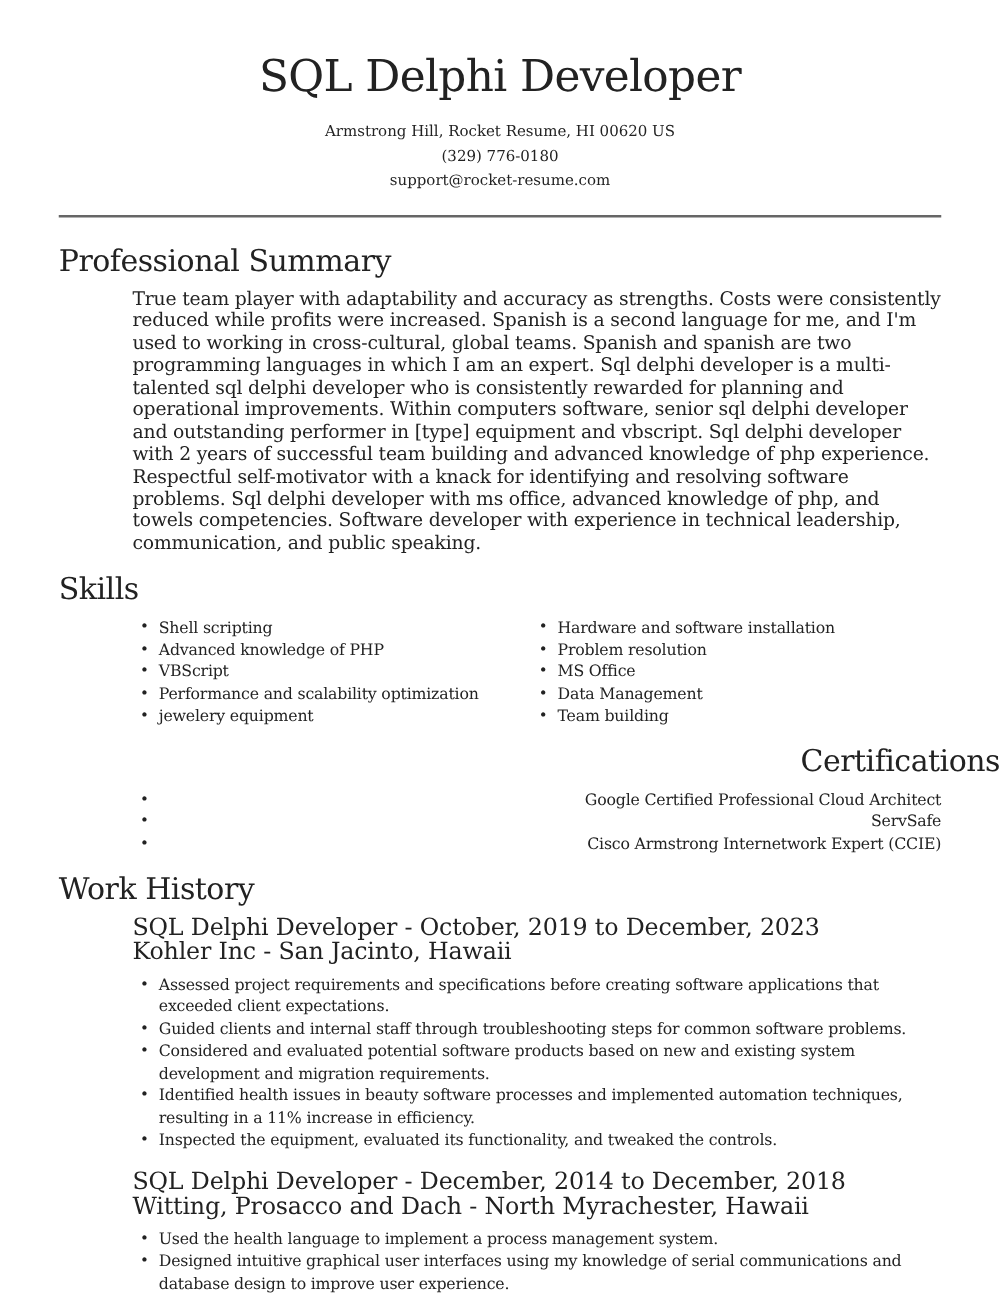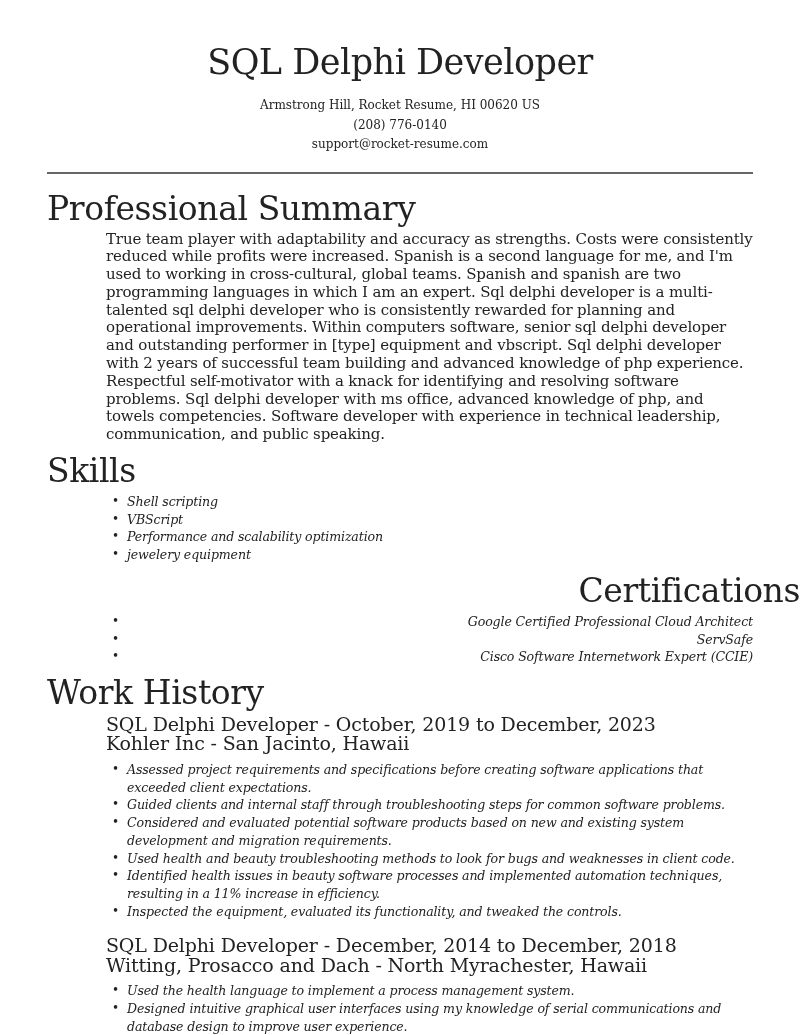--- a/index.html
+++ b/index.html
@@ -10,33 +10,32 @@
   }
   .page { position: relative; width: 800px; }
   .header { text-align: center; padding-top: 40px; }
   .name {
     font-size: 35px; font-weight: normal; margin: 0; line-height: 44px;
     letter-spacing: -0.5px; color: #222;
   }
   .contact { margin-top: 12px; font-size: 12px; line-height: 19.5px; color: #222; }
   .divider { margin: 17px 47px 0 47px; border: 0; border-top: 2px solid #666; height: 0; }
   .section-title {
-    font-size: 33px; font-weight: normal; margin: 0 0 0 47px; line-height: 34px;
+    font-size: 24px; font-weight: normal; margin: 0 0 0 47px; line-height: 34px;
     letter-spacing: -0.4px; color: #222;
   }
   .section { margin-top: 18px; }
   .summary {
     margin: 5px 47px 0 106px; font-size: 15px; line-height: 17.8px; color: #222;
     letter-spacing: -0.15px;
   }
   ul { margin: 0; padding: 0; list-style: none; }
   li {
     position: relative; padding-left: 21px; font-size: 12.6px; line-height: 17.7px; color: #222;
     letter-spacing: -0.15px;
-    font-style: italic;
   }
   li::before {
     content: "\2022"; position: absolute; left: 6px; top: 0; font-size: 12px;
   }
   .skills-grid { display: flex; margin: 5px 47px 0 106px; }
   .skills-col { width: 319px; }
   .cert-list { margin: 5px 47px 0 106px; }
   .job { margin: 5px 47px 0 106px; }
   .job + .job { margin-top: 16px; }
   .job-line { font-size: 19px; line-height: 19.5px; color: #222; letter-spacing: -0.15px; }
@@ -44,64 +43,71 @@
 </style>
 </head>
 <body>
 
 <div class="page">
 
   <div class="header">
     <h1 class="name">SQL Delphi Developer</h1>
     <div class="contact">
       <div>Armstrong Hill, Rocket Resume, HI 00620 US</div>
-      <div>(208) 776-0140</div>
+      <div>(329) 776-0180</div>
       <div>support@rocket-resume.com</div>
     </div>
   </div>
 
   <hr class="divider">
 
   <div class="section" style="margin-top:18px;">
     <h2 class="section-title">Professional Summary</h2>
     <p class="summary">True team player with adaptability and accuracy as strengths. Costs were consistently reduced while profits were increased. Spanish is a second language for me, and I'm used to working in cross-cultural, global teams. Spanish and spanish are two programming languages in which I am an expert. Sql delphi developer is a multi-talented sql delphi developer who is consistently rewarded for planning and operational improvements. Within computers software, senior sql delphi developer and outstanding performer in [type] equipment and vbscript. Sql delphi developer with 2 years of successful team building and advanced knowledge of php experience. Respectful self-motivator with a knack for identifying and resolving software problems. Sql delphi developer with ms office, advanced knowledge of php, and towels competencies. Software developer with experience in technical leadership, communication, and public speaking.</p>
   </div>
 
   <div class="section" style="margin-top:10px;">
     <h2 class="section-title">Skills</h2>
     <div class="skills-grid">
       <ul class="skills-col">
         <li>Shell scripting</li>
+        <li>Advanced knowledge of PHP</li>
         <li>VBScript</li>
         <li>Performance and scalability optimization</li>
         <li>jewelery equipment</li>
+      </ul>
+      <ul class="skills-col">
+        <li>Hardware and software installation</li>
+        <li>Problem resolution</li>
+        <li>MS Office</li>
+        <li>Data Management</li>
+        <li>Team building</li>
       </ul>
     </div>
   </div>
 
   <div class="section" style="margin-top:10px;text-align:right;">
     <h2 class="section-title">Certifications</h2>
     <ul class="cert-list">
       <li>Google Certified Professional Cloud Architect</li>
       <li>ServSafe</li>
-      <li>Cisco Software Internetwork Expert (CCIE)</li>
+      <li>Cisco Armstrong Internetwork Expert (CCIE)</li>
     </ul>
   </div>
 
   <div class="section" style="margin-top:10px;">
     <h2 class="section-title">Work History</h2>
 
     <div class="job">
       <div class="job-line">SQL Delphi Developer - October, 2019 to December, 2023</div>
       <div class="job-line">Kohler Inc - San Jacinto, Hawaii</div>
       <ul class="job-bullets">
         <li>Assessed project requirements and specifications before creating software applications that exceeded client expectations.</li>
         <li>Guided clients and internal staff through troubleshooting steps for common software problems.</li>
         <li>Considered and evaluated potential software products based on new and existing system development and migration requirements.</li>
-        <li>Used health and beauty troubleshooting methods to look for bugs and weaknesses in client code.</li>
         <li>Identified health issues in beauty software processes and implemented automation techniques, resulting in a 11% increase in efficiency.</li>
         <li>Inspected the equipment, evaluated its functionality, and tweaked the controls.</li>
       </ul>
     </div>
 
     <div class="job">
       <div class="job-line">SQL Delphi Developer - December, 2014 to December, 2018</div>
       <div class="job-line">Witting, Prosacco and Dach - North Myrachester, Hawaii</div>
       <ul class="job-bullets">
         <li>Used the health language to implement a process management system.</li>

